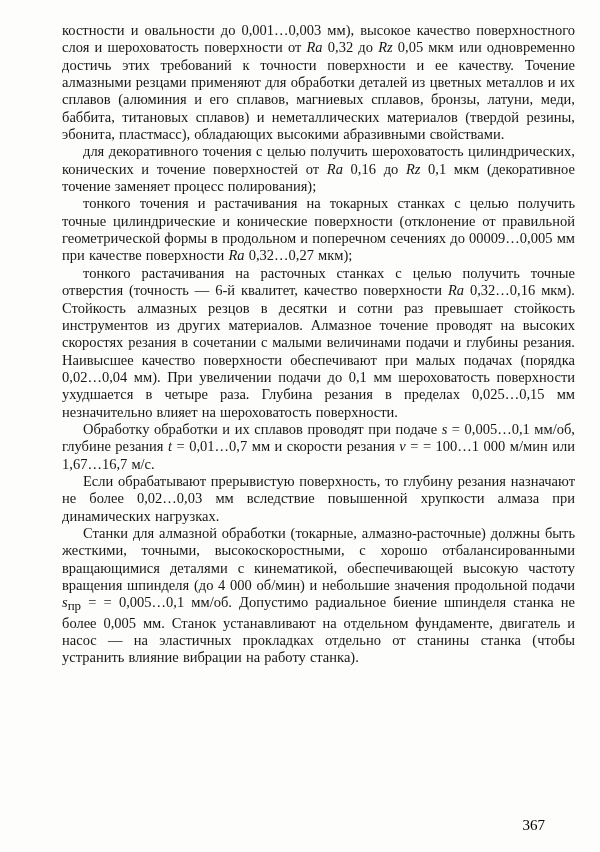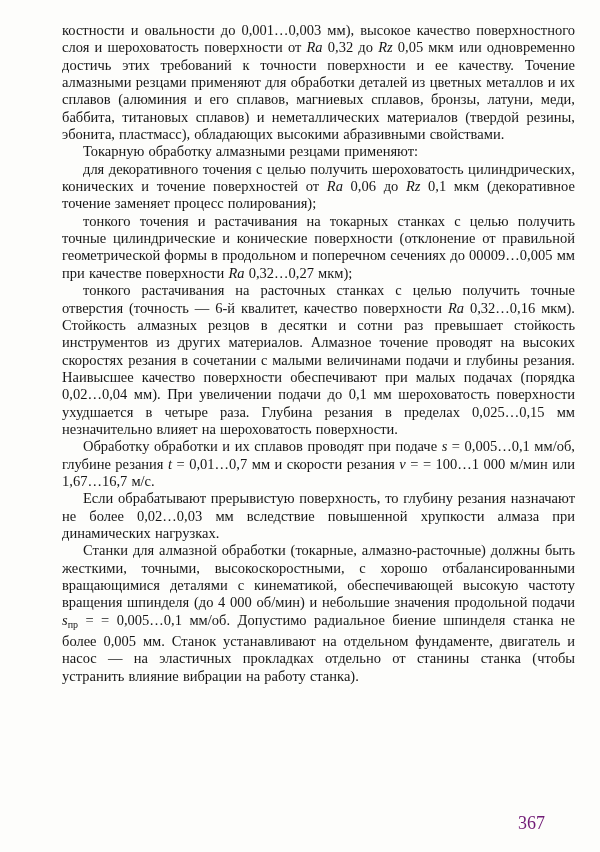--- a/index.html
+++ b/index.html
@@ -22,40 +22,39 @@
   .text-block p {
     margin: 0;
     text-align: justify;
     font-size: 14.5px;
     line-height: 17.35px;
     word-spacing: 0.5px;
   }
   .text-block p.indent { text-indent: 21px; }
   .i { font-style: italic; }
   .sub {
-    font-size: 10px;
+    font-size: 13px;
     vertical-align: -3px;
   }
   .page-number {
     position: absolute;
     right: 55px;
     bottom: 18px;
-    font-size: 18px;
+    font-size: 15px;
     font-family: "Liberation Serif", "DejaVu Serif", serif;
-    color: #701a75;
+    color: #000000;
   }
 </style>
 </head>
 <body>
 
 <div class="page">
   <div class="text-block">
       <p><span>костности и овальности до 0,001…0,003 мм), высокое качество поверхностного слоя и шероховатость поверхности от </span><span class="i">Ra</span><span> 0,32 до </span><span class="i">Rz</span><span> 0,05 мкм или одновременно достичь этих требований к точности поверхности и ее качеству. Точение алмазными резцами применяют для обработки деталей из цветных металлов и их сплавов (алюминия и его сплавов, магниевых сплавов, бронзы, латуни, меди, баббита, титановых сплавов) и неметаллических материалов (твердой резины, эбонита, пластмасс), обладающих высокими абразивными свойствами.</span></p>
-      <p class="indent"><span>Токарную обработку алмазными резцами применяют:</span></p>
-      <p class="indent"><span>для декоративного точения с целью получить шероховатость цилиндрических, конических и точение поверхностей от </span><span class="i">Ra</span><span> 0,06 до </span><span class="i">Rz</span><span> 0,1 мкм (декоративное точение заменяет процесс полирования);</span></p>
+      <p class="indent"><span>для декоративного точения с целью получить шероховатость цилиндрических, конических и точение поверхностей от </span><span class="i">Ra</span><span> 0,16 до </span><span class="i">Rz</span><span> 0,1 мкм (декоративное точение заменяет процесс полирования);</span></p>
       <p class="indent"><span>тонкого точения и растачивания на токарных станках с целью получить точные цилиндрические и конические поверхности (отклонение от правильной геометрической формы в продольном и поперечном сечениях до 00009…0,005 мм при качестве поверхности </span><span class="i">Ra</span><span> 0,32…0,27 мкм);</span></p>
       <p class="indent"><span>тонкого растачивания на расточных станках с целью получить точные отверстия (точность — 6-й квалитет, качество поверхности </span><span class="i">Ra</span><span> 0,32…0,16 мкм). Стойкость алмазных резцов в десятки и сотни раз превышает стойкость инструментов из других материалов. Алмазное точение проводят на высоких скоростях резания в сочетании с малыми величинами подачи и глубины резания. Наивысшее качество поверхности обеспечивают при малых подачах (порядка 0,02…0,04 мм). При увеличении подачи до 0,1 мм шероховатость поверхности ухудшается в четыре раза. Глубина резания в пределах 0,025…0,15 мм незначительно влияет на шероховатость поверхности.</span></p>
       <p class="indent"><span>Обработку обработки и их сплавов проводят при подаче </span><span class="i">s</span><span> = 0,005…0,1 мм/об, глубине резания </span><span class="i">t</span><span> = 0,01…0,7 мм и скорости резания </span><span class="i">v</span><span> = = 100…1 000 м/мин или 1,67…16,7 м/с.</span></p>
       <p class="indent"><span>Если обрабатывают прерывистую поверхность, то глубину резания назначают не более 0,02…0,03 мм вследствие повышенной хрупкости алмаза при динамических нагрузках.</span></p>
       <p class="indent"><span>Станки для алмазной обработки (токарные, алмазно-расточные) должны быть жесткими, точными, высокоскоростными, с хорошо отбалансированными вращающимися деталями с кинематикой, обеспечивающей высокую частоту вращения шпинделя (до 4 000 об/мин) и небольшие значения продольной подачи </span><span class="i">s</span><span class="sub">пр</span><span> = = 0,005…0,1 мм/об. Допустимо радиальное биение шпинделя станка не более 0,005 мм. Станок устанавливают на отдельном фундаменте, двигатель и насос — на эластичных прокладках отдельно от станины станка (чтобы устранить влияние вибрации на работу станка).</span></p>
     </div>
   <div class="page-number">367</div>
 </div>
 
 </body></html>

